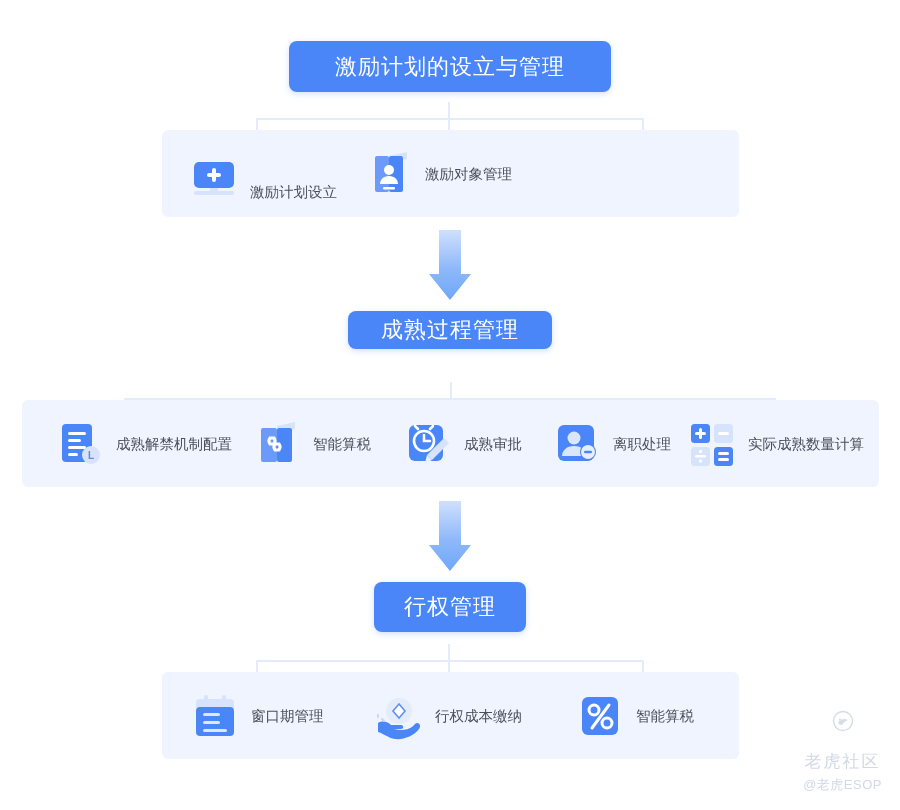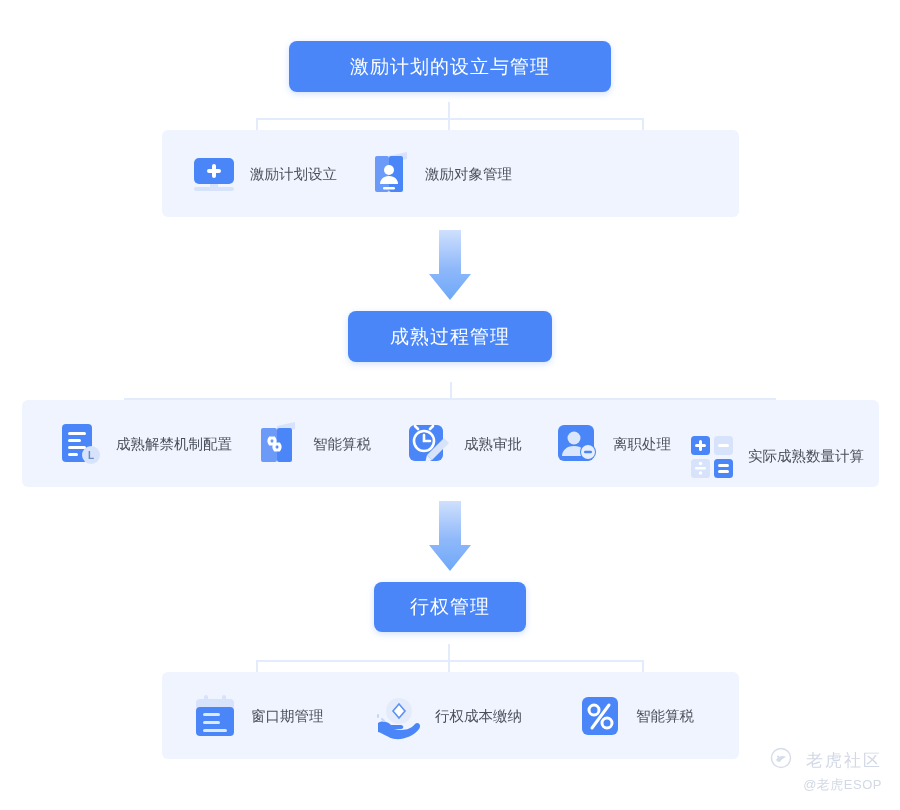--- a/index.html
+++ b/index.html
@@ -11,27 +11,27 @@
   }
   #stage { position: relative; width: 900px; height: 810px; background: #fff; }
 
   
   .pill {
     position: absolute;
     background: #4a86f7;
     border-radius: 8px;
     color: #ffffff;
     display: flex; align-items: center; justify-content: center;
-    font-size: 19px;
+    font-size: 22px;
     letter-spacing: 1px;
     white-space: nowrap;
     box-shadow: 0 2px 6px rgba(74,134,247,0.25);
   }
   #pill-1 { left: 289px; top: 41px;  width: 322px; height: 51px; }
-  #pill-2 { left: 348px; top: 311px; width: 204px; height: 51px; }
+  #pill-2 { left: 348px; top: 311px; width: 204px; height: 38px; }
   #pill-3 { left: 374px; top: 582px; width: 152px; height: 50px; }
 
   
   .panel {
     position: absolute;
     background: #eff4fe;
     border-radius: 6px;
   }
   #panel-1 { left: 162px; top: 130px; width: 577px; height: 87px; }
   #panel-2 { left: 22px;  top: 400px; width: 857px; height: 87px; }
@@ -77,42 +77,42 @@
     white-space: nowrap;
   }
 
   
   #watermark {
     position: absolute; right: 18px; bottom: 16px;
     text-align: right;
     color: #cfd6e4;
     user-select: none;
   }
-  #watermark .wm-top { display: flex; align-items: center; gap: 14px; justify-content: flex-start; }
+  #watermark .wm-top { display: flex; align-items: center; gap: 14px; justify-content: flex-start; flex-direction: column; }
   #watermark .wm-title { font-size: 17px; letter-spacing: 2px; color: #d2d8e5; }
   #watermark .wm-sub { font-size: 13px; margin-top: 3px; color: #d2d8e5; letter-spacing: 0.5px; }
 </style>
 </head>
 <body>
 
 <div id="stage">
 
   <div class="pill" id="pill-1">激励计划的设立与管理</div>
 
   <div class="bracket" id="br-1">
     <div class="stem" style="left:192px"></div>
     <div class="hbar"></div>
     <div class="endcap" style="left:0px"></div>
     <div class="drop" style="left:192px"></div>
     <div class="endcap" style="left:386px"></div>
   </div>
 
   <div class="panel" id="panel-1"></div>
 
-  <div class="item" style="left:190px; top:146px;">
+  <div class="item" style="left:190px; top:146px;align-items:flex-end;">
     <div class="ico">
       <svg width="48" height="48" viewBox="0 0 48 48">
         <rect x="4" y="37" width="40" height="4" rx="2" fill="#d7e3fb"></rect>
         <rect x="20" y="31" width="8" height="6" fill="#d7e3fb"></rect>
         <rect x="4" y="8" width="40" height="26" rx="5" fill="#4a86f7"></rect>
         <rect x="22" y="14" width="4" height="14" rx="2" fill="#ffffff"></rect>
         <rect x="17" y="19" width="14" height="4" rx="2" fill="#ffffff"></rect>
       </svg>
     </div>
     <div class="lbl">激励计划设立</div>
@@ -211,21 +211,21 @@
         <circle cx="21" cy="18" r="6.5" fill="#d9e6fb"></circle>
         <path d="M21 26 c-8 0 -12 5 -12 10 h24 c0 -5 -4 -10 -12 -10 Z" fill="#d9e6fb"></path>
         <circle cx="35" cy="32" r="8" fill="#4a86f7" stroke="#ffffff" stroke-width="0"></circle>
         <circle cx="35" cy="32" r="7" fill="#e6eefc"></circle>
         <rect x="31" y="30.7" width="8" height="2.6" rx="1.3" fill="#4a86f7"></rect>
       </svg>
     </div>
     <div class="lbl">离职处理</div>
   </div>
 
-  <div class="item" style="left:688px; top:428px;font-family:Liberation Mono, monospace;">
+  <div class="item" style="left:688px; top:416px;font-family:Liberation Mono, monospace;">
     <div class="ico">
       <svg width="48" height="48" viewBox="0 0 48 48">
         <rect x="3" y="4" width="19" height="19" rx="3.5" fill="#4a86f7"></rect>
         <rect x="26" y="4" width="19" height="19" rx="3.5" fill="#d7e3fb"></rect>
         <rect x="3" y="27" width="19" height="19" rx="3.5" fill="#d7e3fb"></rect>
         <rect x="26" y="27" width="19" height="19" rx="3.5" fill="#4a86f7"></rect>
         <rect x="11" y="8" width="3" height="11" rx="1.5" fill="#ffffff"></rect>
         <rect x="7" y="12" width="11" height="3" rx="1.5" fill="#ffffff"></rect>
         <rect x="30" y="12" width="11" height="3" rx="1.5" fill="#ffffff"></rect>
         <rect x="7" y="35" width="11" height="2.6" rx="1.3" fill="#ffffff"></rect>

